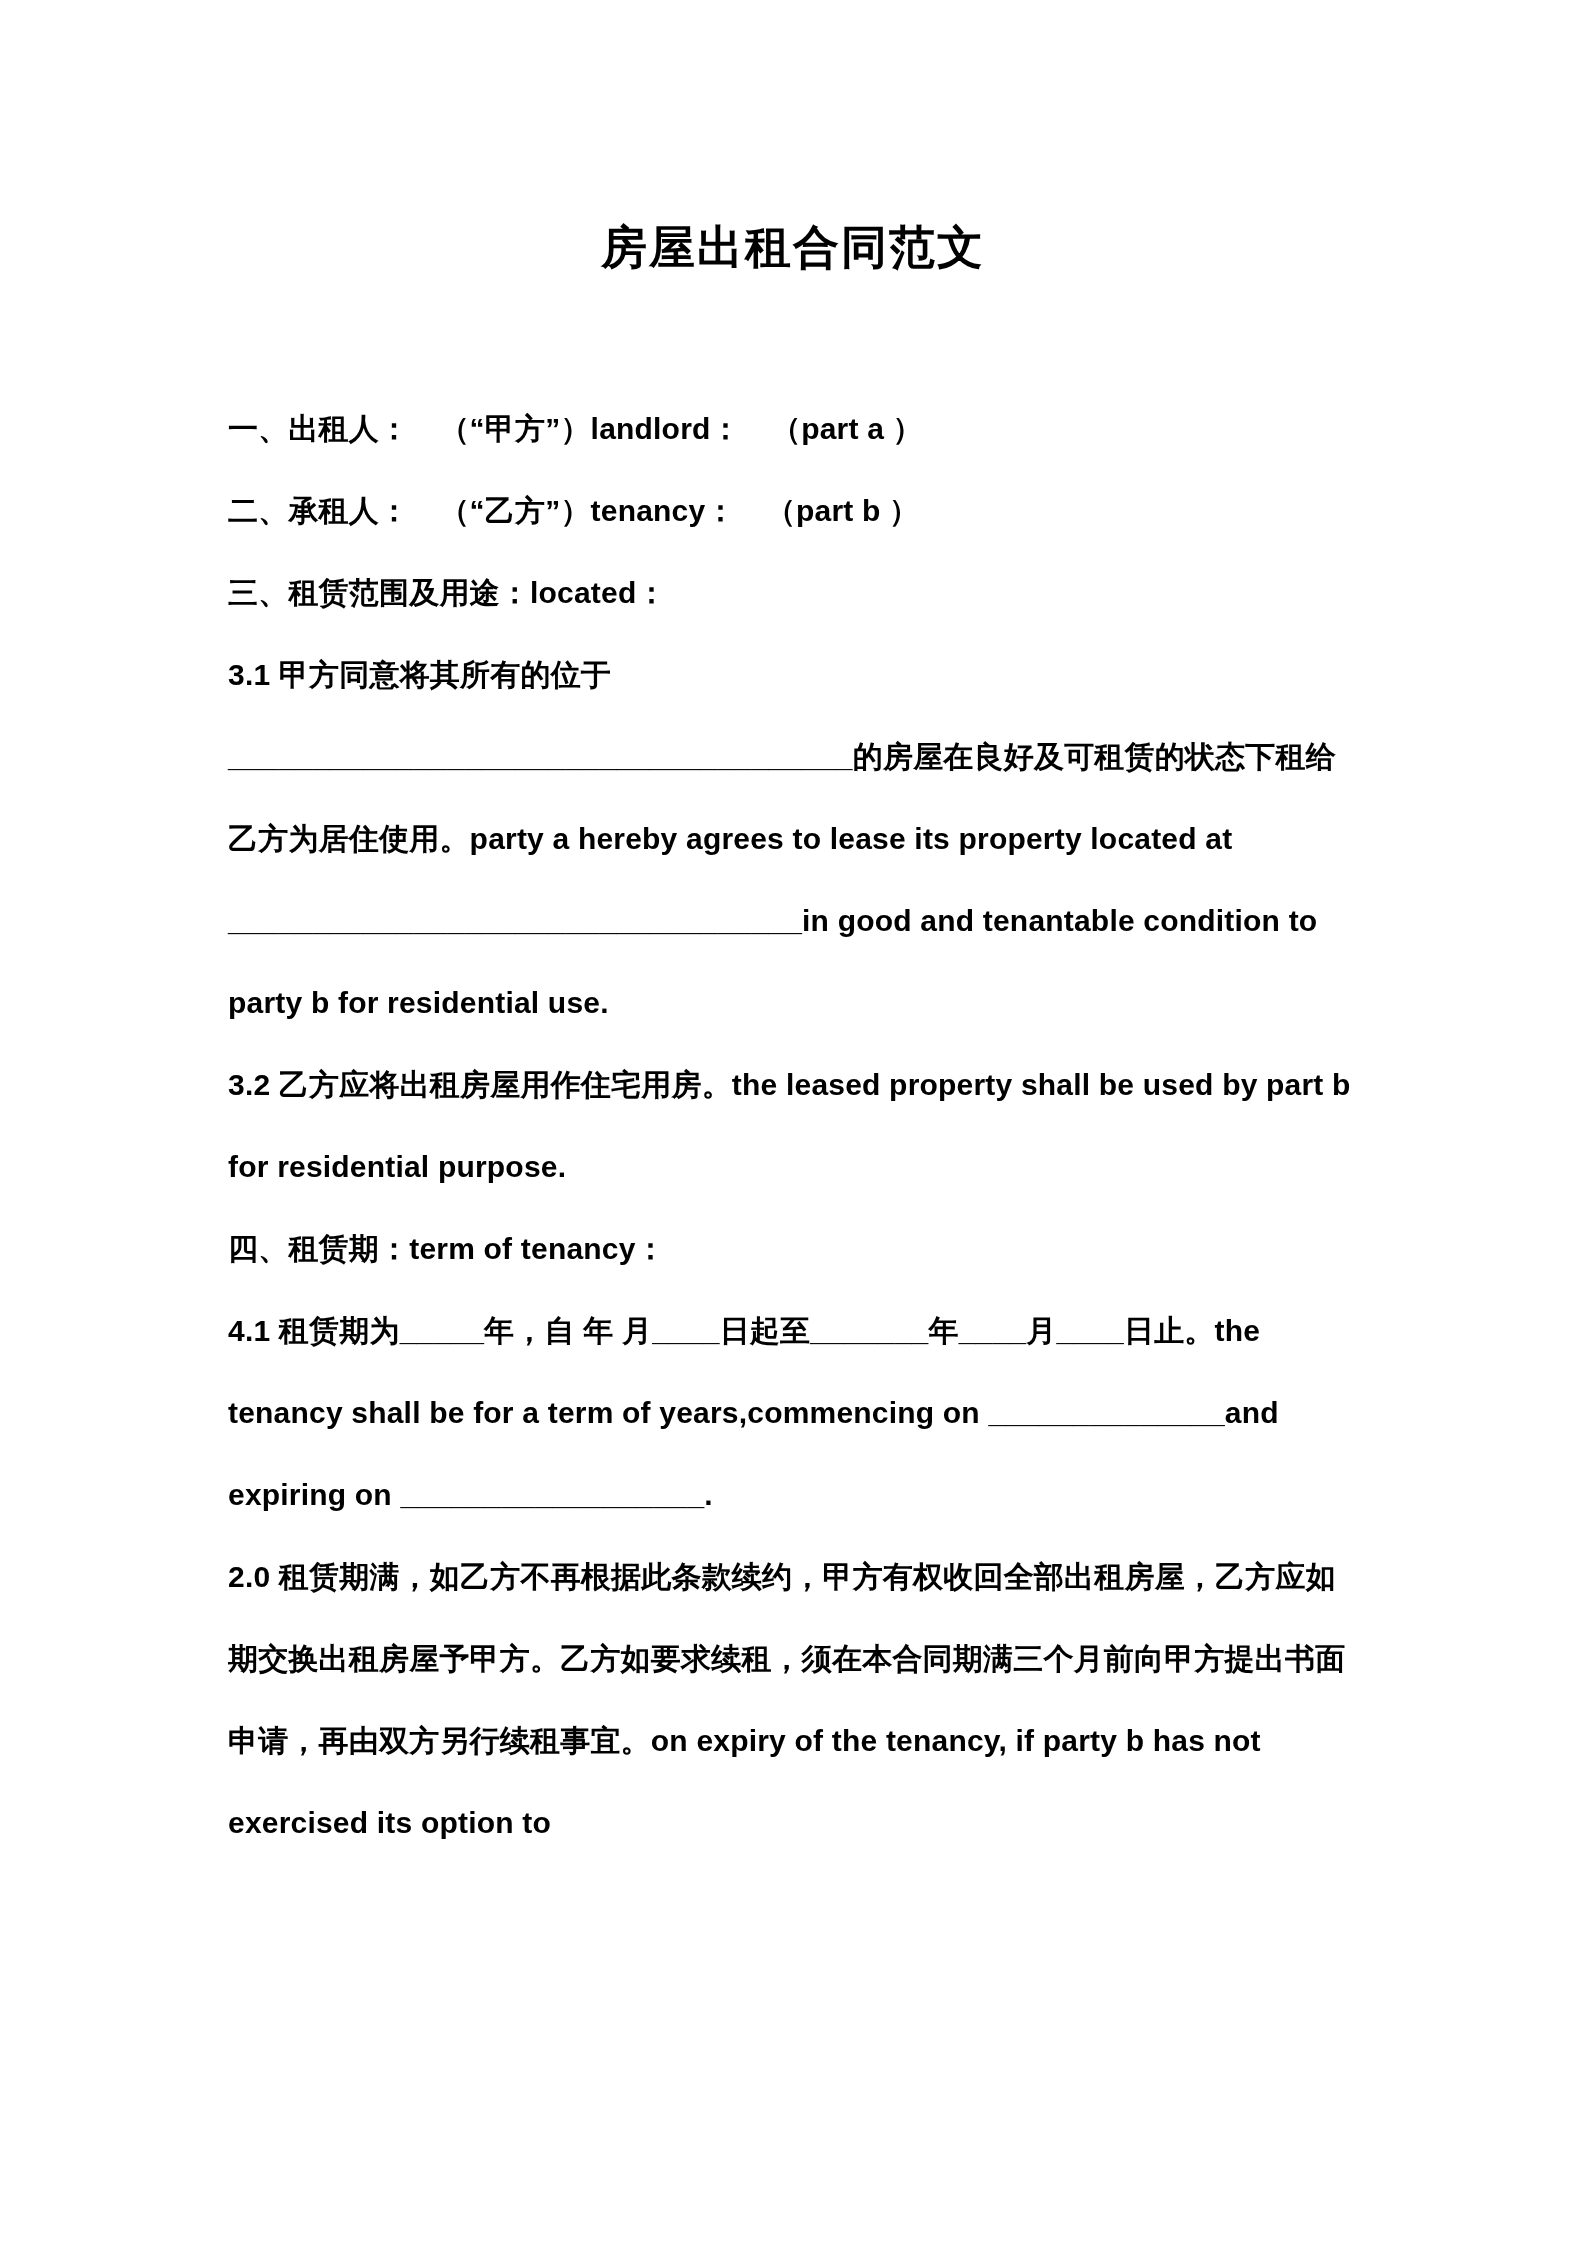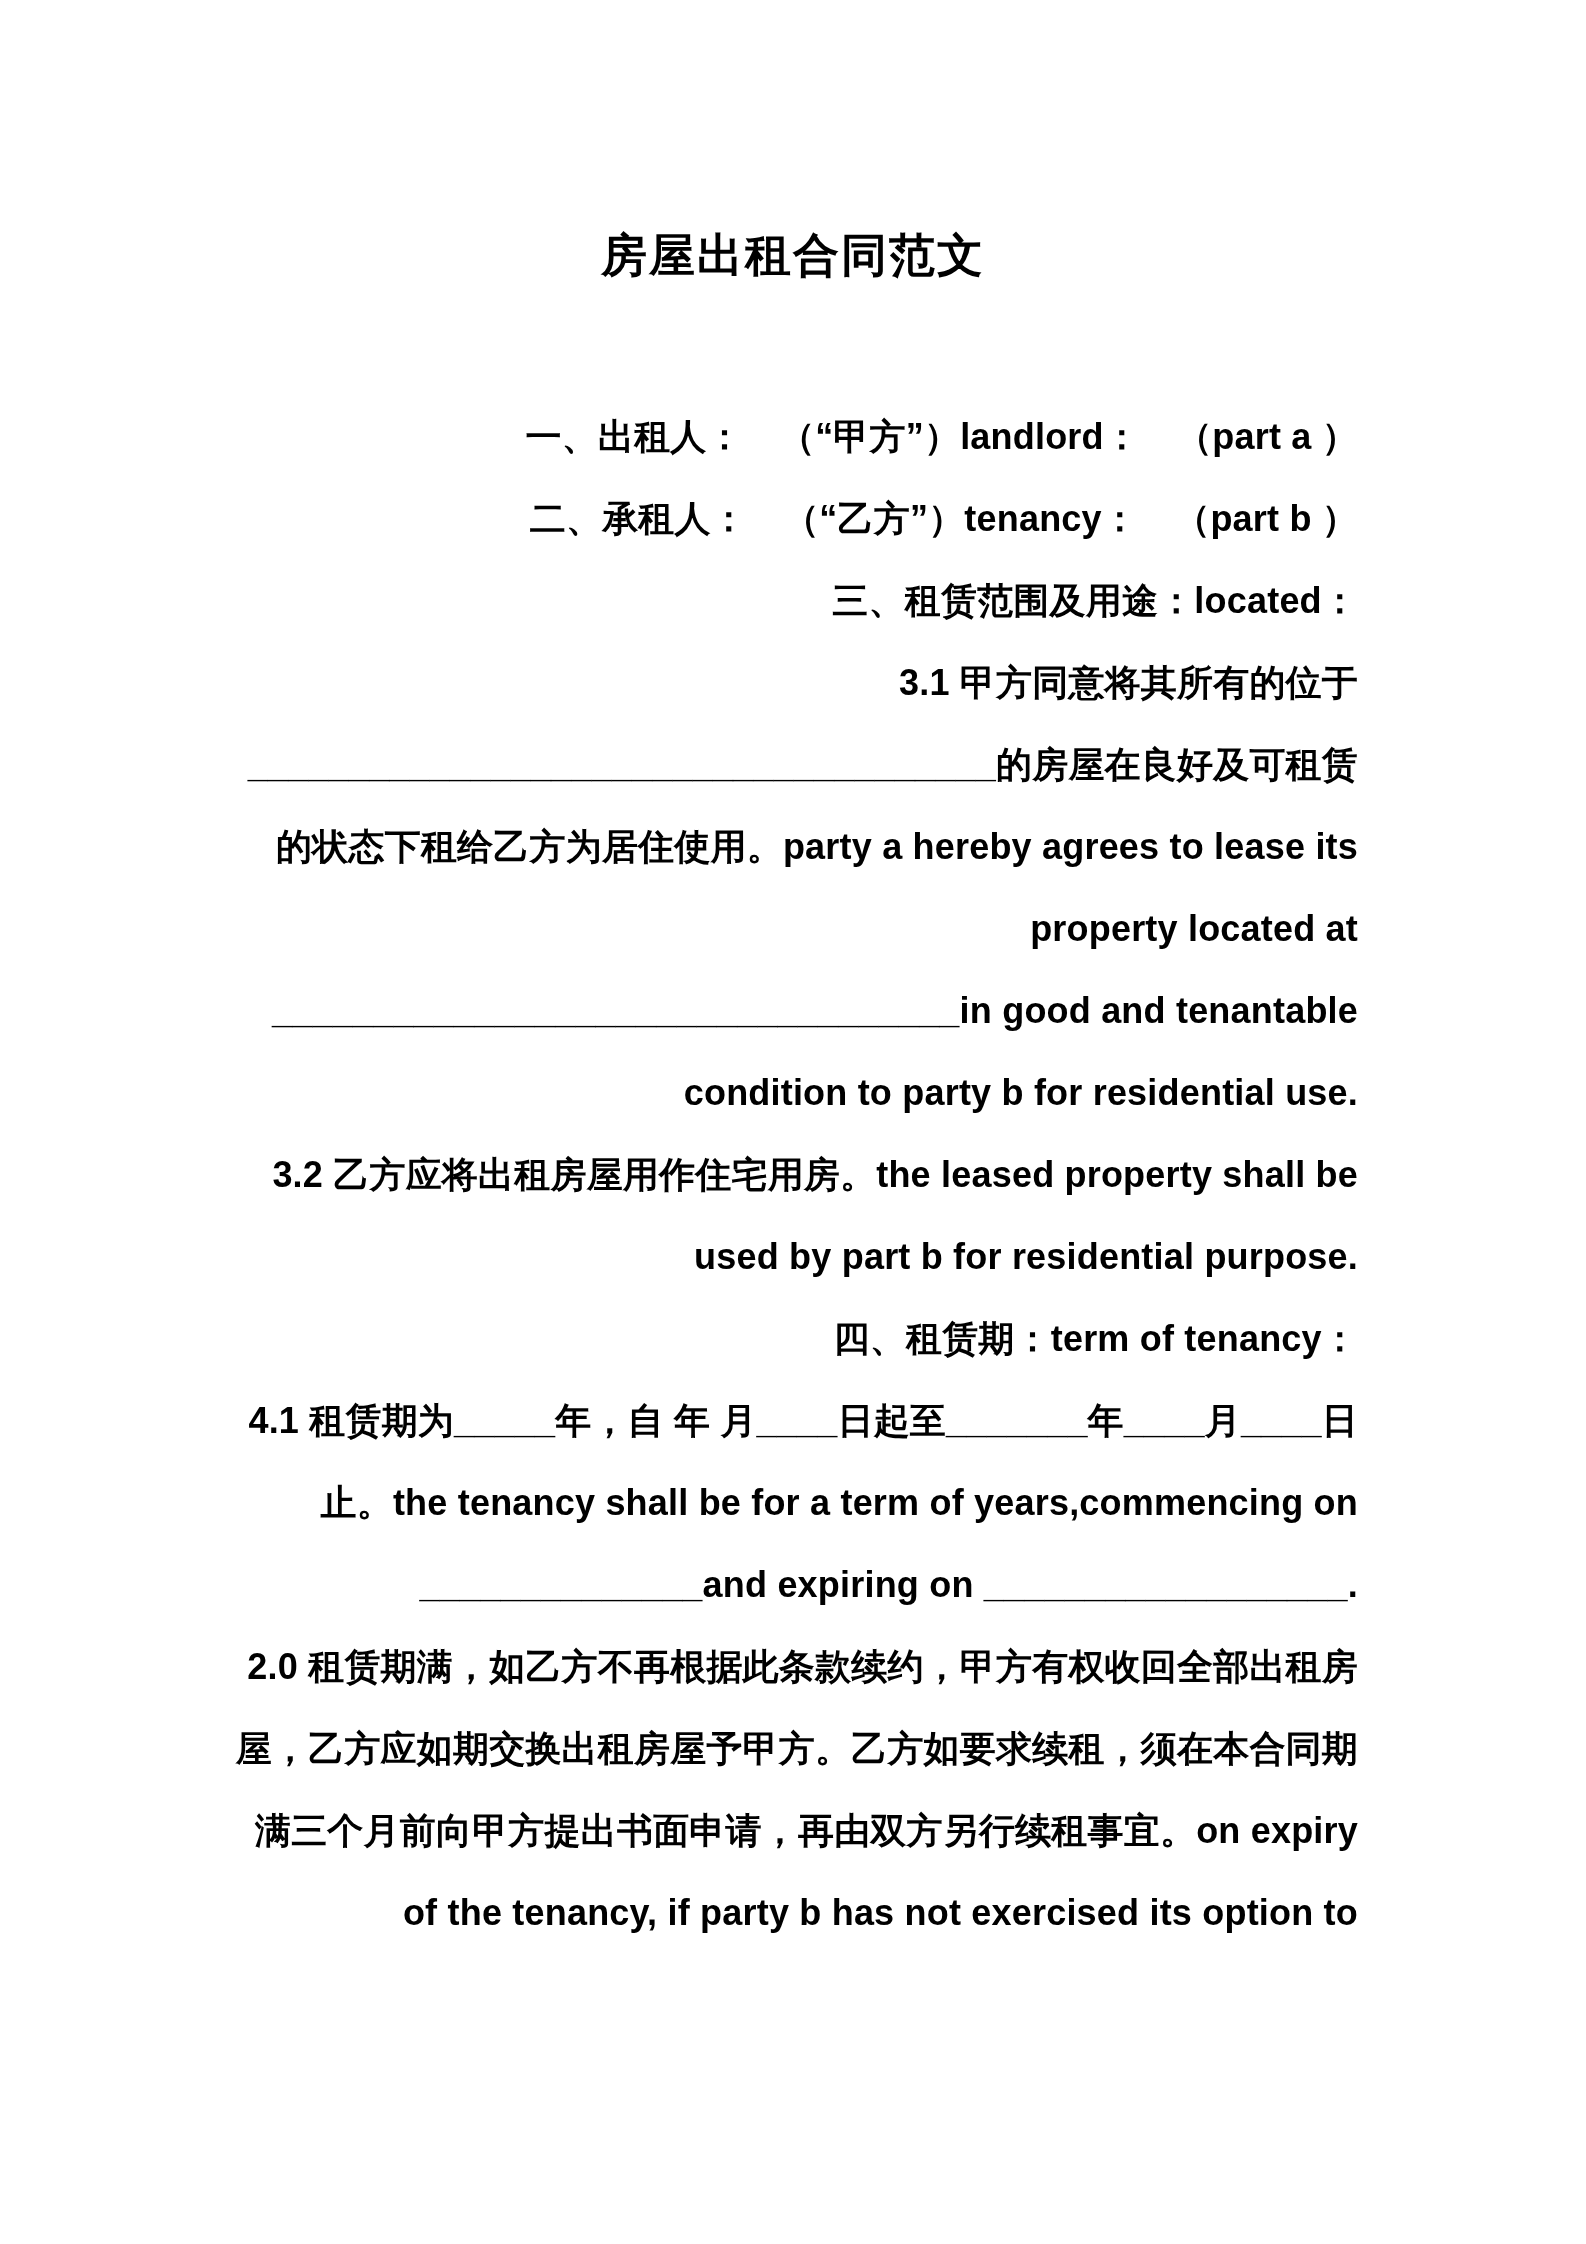--- a/index.html
+++ b/index.html
@@ -12,44 +12,44 @@
     height: 2244px;
     font-family: "Liberation Sans", sans-serif;
     color: #000000;
     -webkit-font-smoothing: antialiased;
   }
   .page {
     position: relative;
     width: 1586px;
     height: 2244px;
     box-sizing: border-box;
-    padding: 16px;
+    padding: 8px;
     overflow: hidden;
   }
   .doc-title {
     text-align: center;
     font-size: 46px;
     font-weight: bold;
     letter-spacing: 2px;
     margin: 0;
     padding-top: 210px;
     line-height: 1.3;
   }
   .body-block {
     margin: 0 auto;
     padding-top: 110px;
     width: 1130px;
     box-sizing: border-box;
   }
   .para {
-    font-size: 36px;
+    font-size: 30px;
     line-height: 82px;
     font-weight: 600;
     letter-spacing: 0.2px;
-    text-align: right;
+    text-align: left;
     white-space: pre-wrap;
     word-break: break-word;
     margin: 0;
   }
   .para.heading {
     font-weight: 700;
   }
 </style>
 </head>
 <body>

